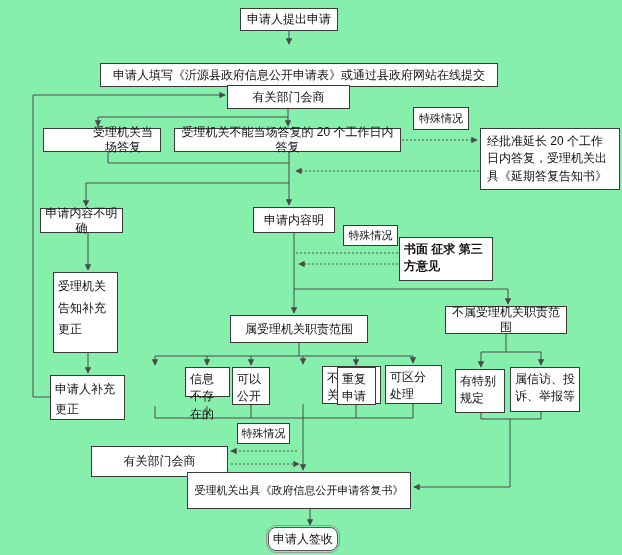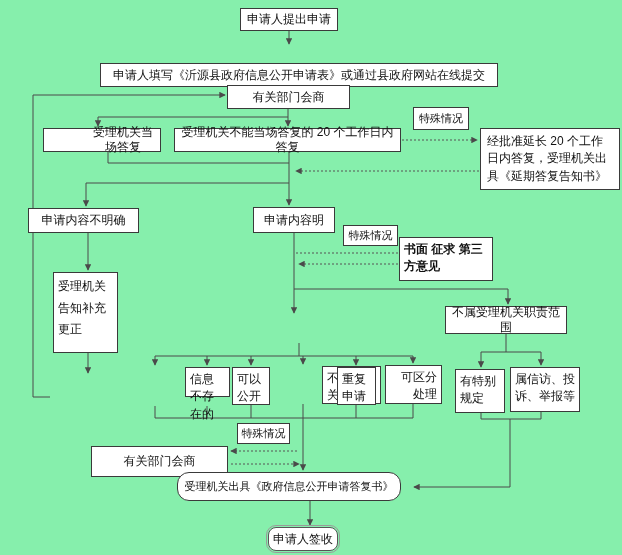--- a/index.html
+++ b/index.html
@@ -84,50 +84,52 @@
   <div class="node" style="left:227px;top:85px;width:123px;height:24px;">有关部门会商</div>
 
   <div class="node" style="left:43px;top:128px;width:118px;height:24px;padding-left:44px;">受理机关当场答复</div>
 
   <div class="node" style="left:174px;top:128px;width:227px;height:24px;">受理机关不能当场答复的 20 个工作日内答复</div>
 
   <div class="node small" style="left:413px;top:107px;width:56px;height:23px;">特殊情况</div>
 
   <div class="node left" style="left:480px;top:128px;width:140px;height:62px;padding:4px 6px;">经批准延长 20 个工作日内答复，受理机关出具《延期答复告知书》</div>
 
-  <div class="node" style="left:28px;top:208px;width:111px;height:25px;">申请内容不明确</div>
+  <div class="node" style="left:40px;top:208px;width:83px;height:25px;">申请内容不明确</div>
 
   <div class="node" style="left:253px;top:207px;width:82px;height:26px;">申请内容明</div>
 
   <div class="node small" style="left:343px;top:225px;width:55px;height:21px;">特殊情况</div>
 
   <div class="node left" style="left:399px;top:237px;width:94px;height:44px;font-weight:bold;">书面 征求 第三方意见</div>
 
   <div class="node left" style="left:53px;top:272px;width:65px;height:81px;line-height:1.8;">受理机关告知补充更正</div>
 
+  <div class="node left" style="left:50px;top:375px;width:75px;height:45px;line-height:1.7;">申请人补充更正</div>
 
+  <div class="node" style="left:230px;top:315px;width:138px;height:28px;">属受理机关职责范围</div>
 
   <div class="node" style="left:445px;top:306px;width:122px;height:28px;">不属受理机关职责范围</div>
 
 
   <div class="node left" style="left:185px;top:367px;width:45px;height:30px;">信息不存在的</div>
 
   <div class="node left" style="left:232px;top:367px;width:38px;height:38px;">可以公开</div>
 
   <div class="node left" style="left:274px;top:366px;width:59px;height:38px;margin-left:48px;">不属本机关公开</div>
 
   <div class="node left" style="left:337px;top:367px;width:39px;height:38px;">重复申请</div>
 
-  <div class="node left" style="left:385px;top:365px;width:57px;height:39px;text-align:right;">可区分处理</div>
+  <div class="node left" style="left:385px;top:365px;width:57px;height:39px;">可区分处理</div>
 
   <div class="node left" style="left:455px;top:369px;width:50px;height:44px;">有特别规定</div>
 
   <div class="node left" style="left:510px;top:367px;width:70px;height:45px;">属信访、投诉、举报等</div>
 
   <div class="node small" style="left:237px;top:423px;width:53px;height:21px;">特殊情况</div>
 
   <div class="node" style="left:91px;top:446px;width:137px;height:31px;">有关部门会商</div>
 
-  <div class="node small" style="left:177px;top:472px;width:224px;height:29px;border-radius:12px;">受理机关出具《政府信息公开申请答复书》</div>
+  <div class="node small" style="left:187px;top:472px;width:224px;height:37px;">受理机关出具《政府信息公开申请答复书》</div>
 
   <div class="node sign" style="left:268px;top:527px;width:70px;height:24px;border-radius:8px;">申请人签收</div>
 
 </div>
 
 </body></html>

